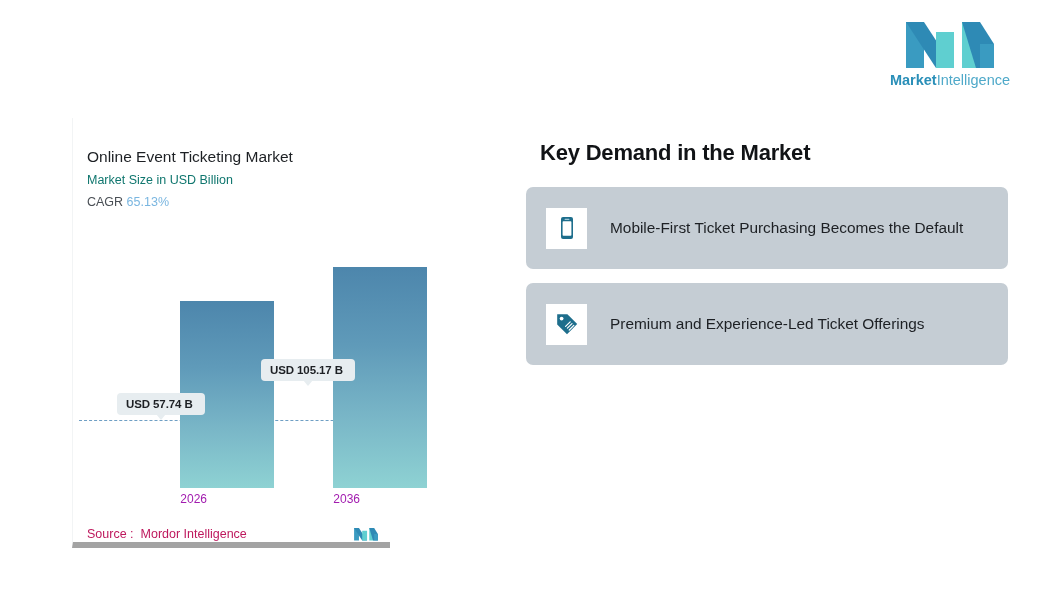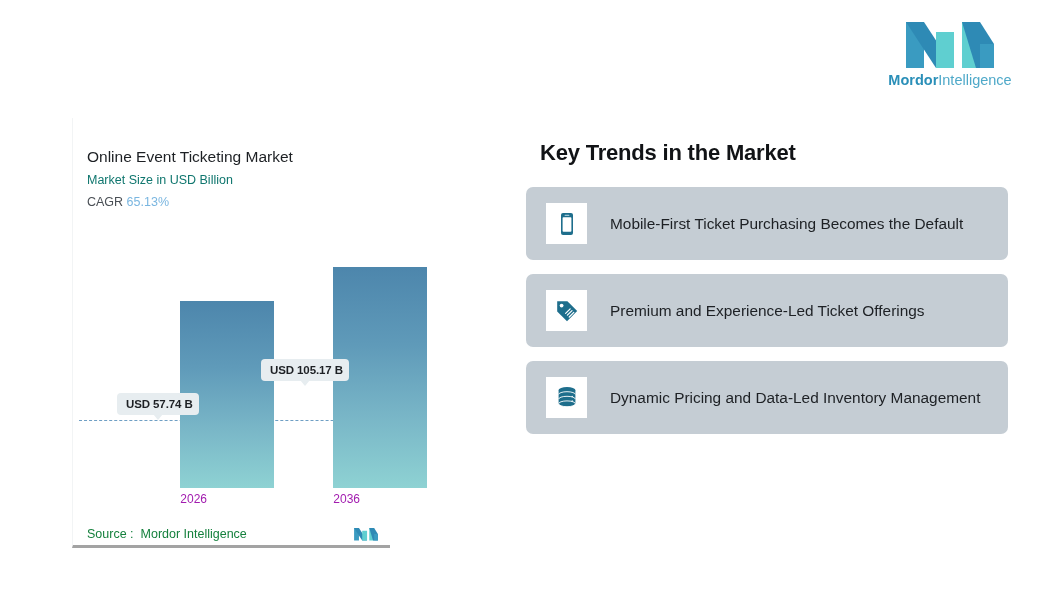--- a/index.html
+++ b/index.html
@@ -55,21 +55,21 @@
   .brand-wordmark .b2 { color: #4fa9c9; font-weight: normal; }
 
   
   .chart-panel {
     position: absolute;
     left: 72px;
     top: 118px;
     width: 318px;
     height: 430px;
     border-left: 1px solid #f2f4f5;
-    border-bottom: 3px solid #a3a3a3;
+    border-bottom: 6px solid #a3a3a3;
     box-sizing: border-box;
   }
   .chart-title {
     position: absolute;
     left: 14px;
     top: 30px;
     font-size: 15.5px;
     color: #1d2024;
     white-space: nowrap;
   }
@@ -113,21 +113,21 @@
   }
   .bar-2026 { left: 107px; width: 94px; height: 187px; }
   .bar-2031 { left: 260px; width: 94px; height: 221px; }
 
   .vlabel {
     position: absolute;
     background: #e7edf0;
     color: #1d2024;
     font-size: 11.5px;
     font-weight: bold;
-    padding: 5px 6px 5px 9px;
+    padding: 5px 12px 5px 9px;
     border-radius: 4px;
     white-space: nowrap;
     letter-spacing: -0.1px;
   }
   .vlabel::after {
     content: "";
     position: absolute;
     left: 50%;
     margin-left: -5px;
     bottom: -5px;
@@ -153,21 +153,21 @@
     position: absolute;
     left: 14px;
     top: 408px;
     width: 292px;
     display: flex;
     align-items: center;
     justify-content: space-between;
   }
   .source-text {
     font-size: 12.5px;
-    color: #15803d;
+    color: #be185d;
     white-space: nowrap;
   }
   .source-mark { width: 26px; height: 16px; display: block; }
 
   
   .trends-panel {
     position: absolute;
     left: 526px;
     top: 140px;
     width: 482px;
@@ -175,21 +175,21 @@
   .trends-heading {
     font-size: 22px;
     font-weight: bold;
     color: #111316;
     margin: 0 0 21px 14px;
     letter-spacing: -0.2px;
   }
   .trend-card {
     position: relative;
     width: 482px;
-    height: 73px;
+    height: 82px;
     background: #c5cdd4;
     border-radius: 7px;
     margin-bottom: 14px;
     display: flex;
     align-items: center;
     box-sizing: border-box;
     padding-left: 20px;
   }
   .trend-icon-tile {
     width: 41px;
@@ -217,21 +217,21 @@
   <div class="brand-logo">
     <svg class="brand-mark" viewBox="0 0 96 52">
       <polygon points="4,50 4,4 22,4 22,50" fill="#3a9bc1"></polygon>
       <polygon points="4,4 22,4 52,50 34,50" fill="#2e8ab5"></polygon>
       <polygon points="34,50 34,14 52,14 52,50" fill="#5fcfd0"></polygon>
       <polygon points="60,50 60,4 78,4 78,50" fill="#5fcfd0"></polygon>
       <polygon points="60,4 78,4 92,26 92,50 74,50" fill="#2e8ab5"></polygon>
       <polygon points="78,26 92,26 92,50 78,50" fill="#3a9bc1"></polygon>
     </svg>
     <div class="brand-wordmark">
-      <span class="b1">Mordor</span><span class="b2">Intelligence</span>
+      <span class="b1">Market</span><span class="b2">Intelligence</span>
     </div>
   </div>
 </div>
 
 <div class="chart-panel">
 
   <div class="chart-title">Online Event Ticketing Market</div>
   <div class="chart-subtitle">Market Size in USD Billion</div>
   <div class="chart-cagr">
     <span>CAGR</span>
@@ -261,21 +261,21 @@
       <polygon points="4,4 22,4 52,50 34,50" fill="#2e8ab5"></polygon>
       <polygon points="34,50 34,14 52,14 52,50" fill="#5fcfd0"></polygon>
       <polygon points="60,50 60,4 78,4 78,50" fill="#5fcfd0"></polygon>
       <polygon points="60,4 78,4 92,26 92,50 74,50" fill="#2e8ab5"></polygon>
       <polygon points="78,26 92,26 92,50 78,50" fill="#3a9bc1"></polygon>
     </svg>
   </div>
 </div>
 
 <div class="trends-panel">
-  <div class="trends-heading">Key Trends in the Market</div>
+  <div class="trends-heading">Key Demand in the Market</div>
 
   <div class="trend-card">
     <div class="trend-icon-tile">
       <svg width="28" height="28" viewBox="0 0 28 28">
         <rect x="8" y="3" width="12" height="22" rx="2" fill="#1e6e8c"></rect>
         <rect x="9.6" y="7.2" width="8.8" height="14.6" rx="0.8" fill="#ffffff"></rect>
         <rect x="11.6" y="4.8" width="4.8" height="1.1" rx="0.5" fill="#9fc6d6"></rect>
       </svg>
     </div>
     <div class="trend-text">Mobile-First Ticket Purchasing Becomes the Default</div>
@@ -288,29 +288,13 @@
         <path d="M4.2 4.2 L14.4 4.2 L24.2 14 L14 24.2 L4.2 14.4 Z" fill="#1e6e8c"></path>
         <circle cx="8.6" cy="8.6" r="1.9" fill="#ffffff"></circle>
         <path d="M12.6 16.4 L17.2 11.8" stroke="#ffffff" stroke-width="1.2" stroke-linecap="round"></path>
         <path d="M14.4 18.2 L19.0 13.6" stroke="#ffffff" stroke-width="1.2" stroke-linecap="round"></path>
         <path d="M16.2 20.0 L20.8 15.4" stroke="#ffffff" stroke-width="1.2" stroke-linecap="round"></path>
       </svg>
     </div>
     <div class="trend-text">Premium and Experience-Led Ticket Offerings</div>
   </div>
 
-  <div class="trend-card">
-    <div class="trend-icon-tile">
-      <svg width="28" height="28" viewBox="0 0 28 28">
-        <ellipse cx="14" cy="6.0" rx="8.4" ry="2.9" fill="#1e6e8c"></ellipse>
-        <rect x="5.6" y="6.0" width="16.8" height="4.6" fill="#1e6e8c"></rect>
-        <ellipse cx="14" cy="10.6" rx="8.4" ry="2.9" fill="#1e6e8c" stroke="#ffffff" stroke-width="0.9"></ellipse>
-        <rect x="5.6" y="10.6" width="16.8" height="4.6" fill="#1e6e8c"></rect>
-        <ellipse cx="14" cy="15.2" rx="8.4" ry="2.9" fill="#1e6e8c" stroke="#ffffff" stroke-width="0.9"></ellipse>
-        <rect x="5.6" y="15.2" width="16.8" height="4.6" fill="#1e6e8c"></rect>
-        <ellipse cx="14" cy="19.8" rx="8.4" ry="2.9" fill="#1e6e8c" stroke="#ffffff" stroke-width="0.9"></ellipse>
-        <circle cx="19.2" cy="12.4" r="0.7" fill="#ffffff"></circle>
-        <circle cx="19.2" cy="17.0" r="0.7" fill="#ffffff"></circle>
-      </svg>
-    </div>
-    <div class="trend-text">Dynamic Pricing and Data-Led Inventory Management</div>
-  </div>
 </div>
 
 </body></html>

